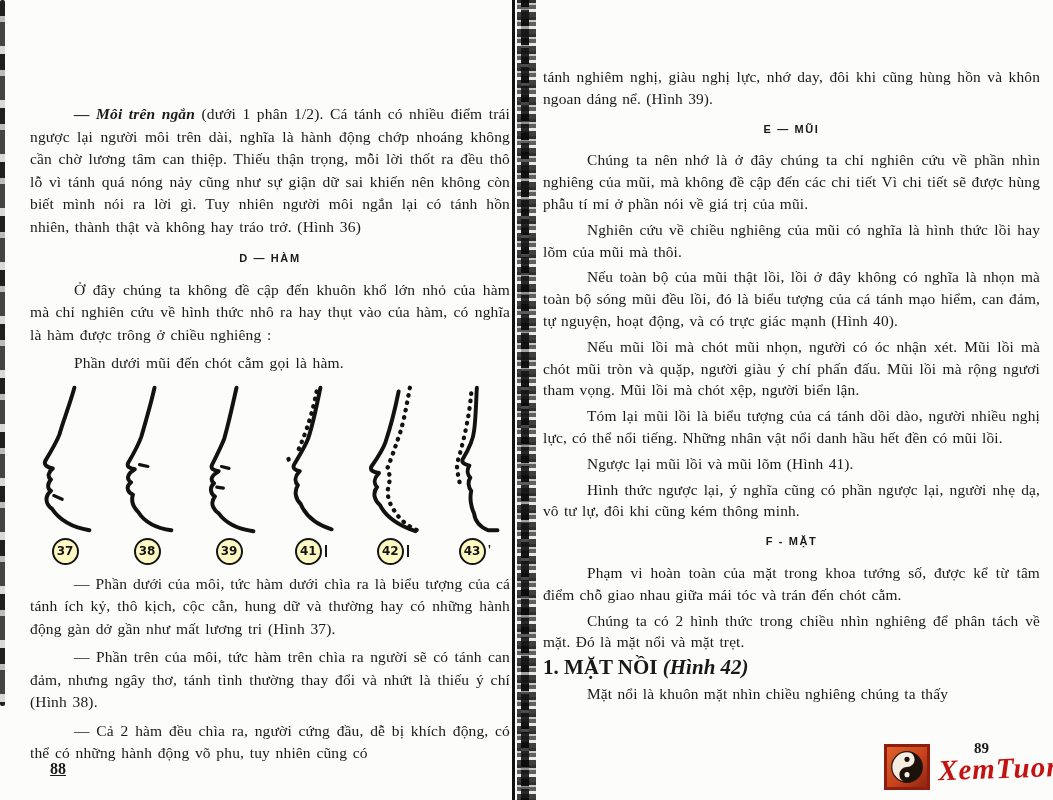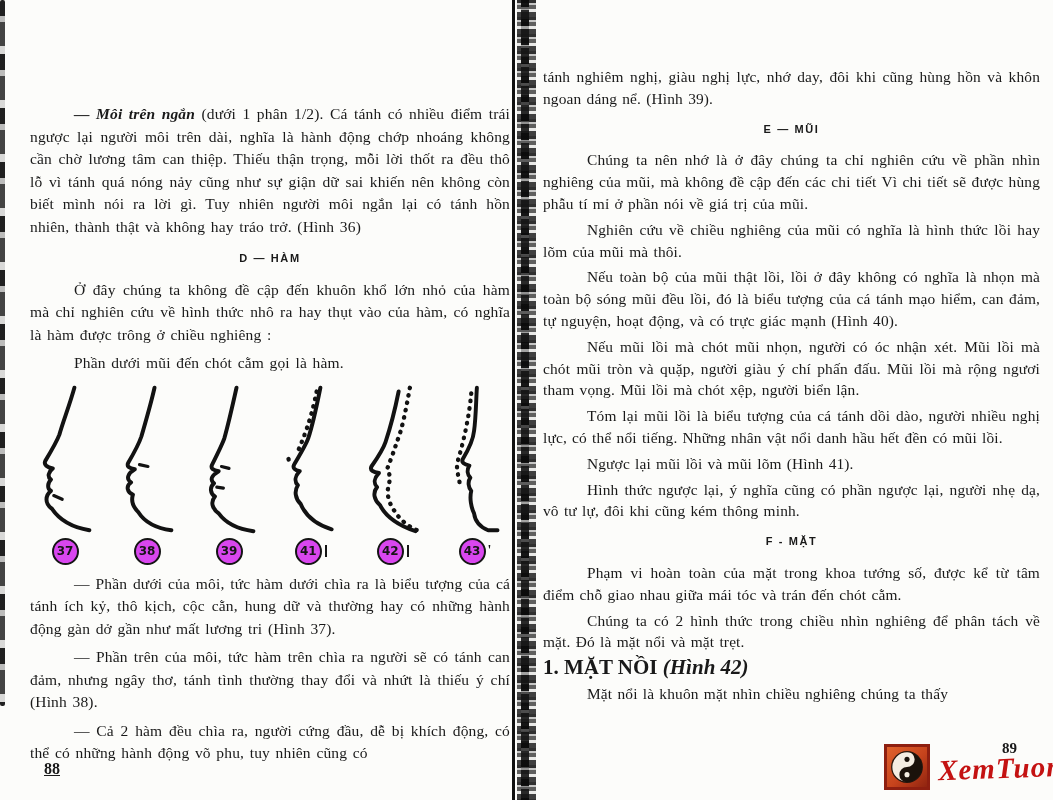--- a/index.html
+++ b/index.html
@@ -45,35 +45,35 @@
   .lead{font-weight:bold;font-style:italic;}
   .heading{
     font-family:"Liberation Sans", sans-serif;font-size:11px;font-weight:bold;
     letter-spacing:1.6px;text-align:center;margin:9px 0 9px 0;text-indent:0;
   }
   .subheading{
     margin:4px 0 4px 0;text-indent:0;font-weight:bold;font-size:21px;
   }
   .subheading .hinh{font-style:italic;}
   .pagenum{position:absolute;font-weight:bold;font-size:16px;}
-  .pagenum-left{left:44px;top:760px;text-decoration:underline;}
-  .pagenum-right{left:1002px;top:740px;font-size:15px;z-index:4;}
+  .pagenum-left{left:50px;top:760px;text-decoration:underline;}
+  .pagenum-right{left:974px;top:740px;font-size:15px;z-index:4;}
   
   .figure{
     display:flex;justify-content:space-between;align-items:flex-end;
     margin:12px 2px 8px 2px;height:178px;text-indent:0;
   }
   .fig-cell{display:flex;flex-direction:column;align-items:center;width:66px;}
   .fig-cell svg{display:block;}
   .fig-num-row{display:flex;align-items:center;margin-top:4px;}
   .fig-num{
     width:23px;height:23px;border:2.5px solid #151515;border-radius:50%;
     display:flex;align-items:center;justify-content:center;
     font-family:"DejaVu Sans", sans-serif;font-weight:bold;font-size:12px;
-    color:#151515;background:#d946ef;
+    color:#151515;background:#fef9c3;
   }
   .fig-tick{width:2.5px;height:12px;background:#151515;margin-left:3px;}
   .fig-apos{font-weight:bold;font-size:14px;margin-left:2px;color:#151515;}
   .profile{stroke:#121212;fill:none;stroke-width:4.2;stroke-linecap:round;stroke-linejoin:round;}
   .profile-dots{stroke:#121212;fill:none;stroke-width:4.6;stroke-linecap:round;stroke-dasharray:.5 7.5;}
   .profile-dash{stroke:#121212;fill:none;stroke-width:3.4;stroke-linecap:round;}
   
   .watermark{position:absolute;left:884px;top:744px;display:flex;align-items:flex-start;z-index:3;}
   .wm-logo{
     width:46px;height:46px;border:3px solid #8e1f10;box-sizing:border-box;

